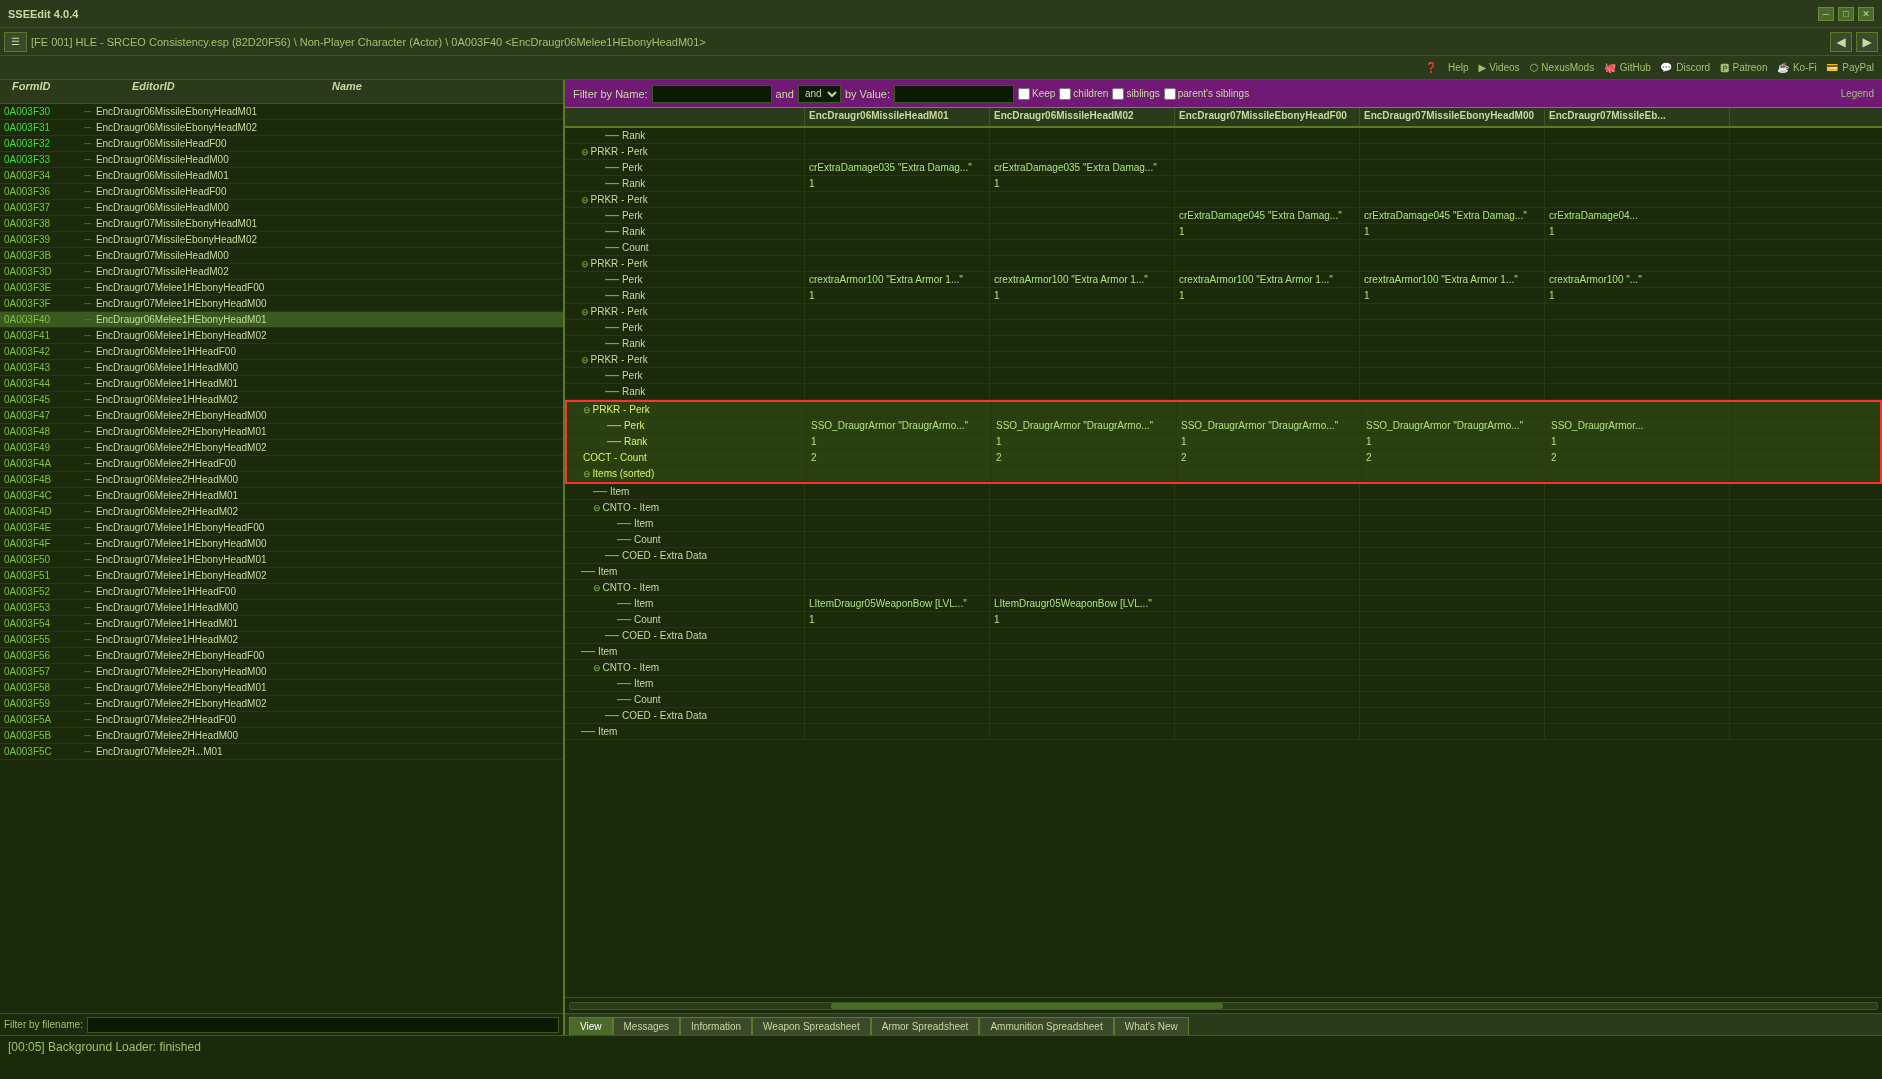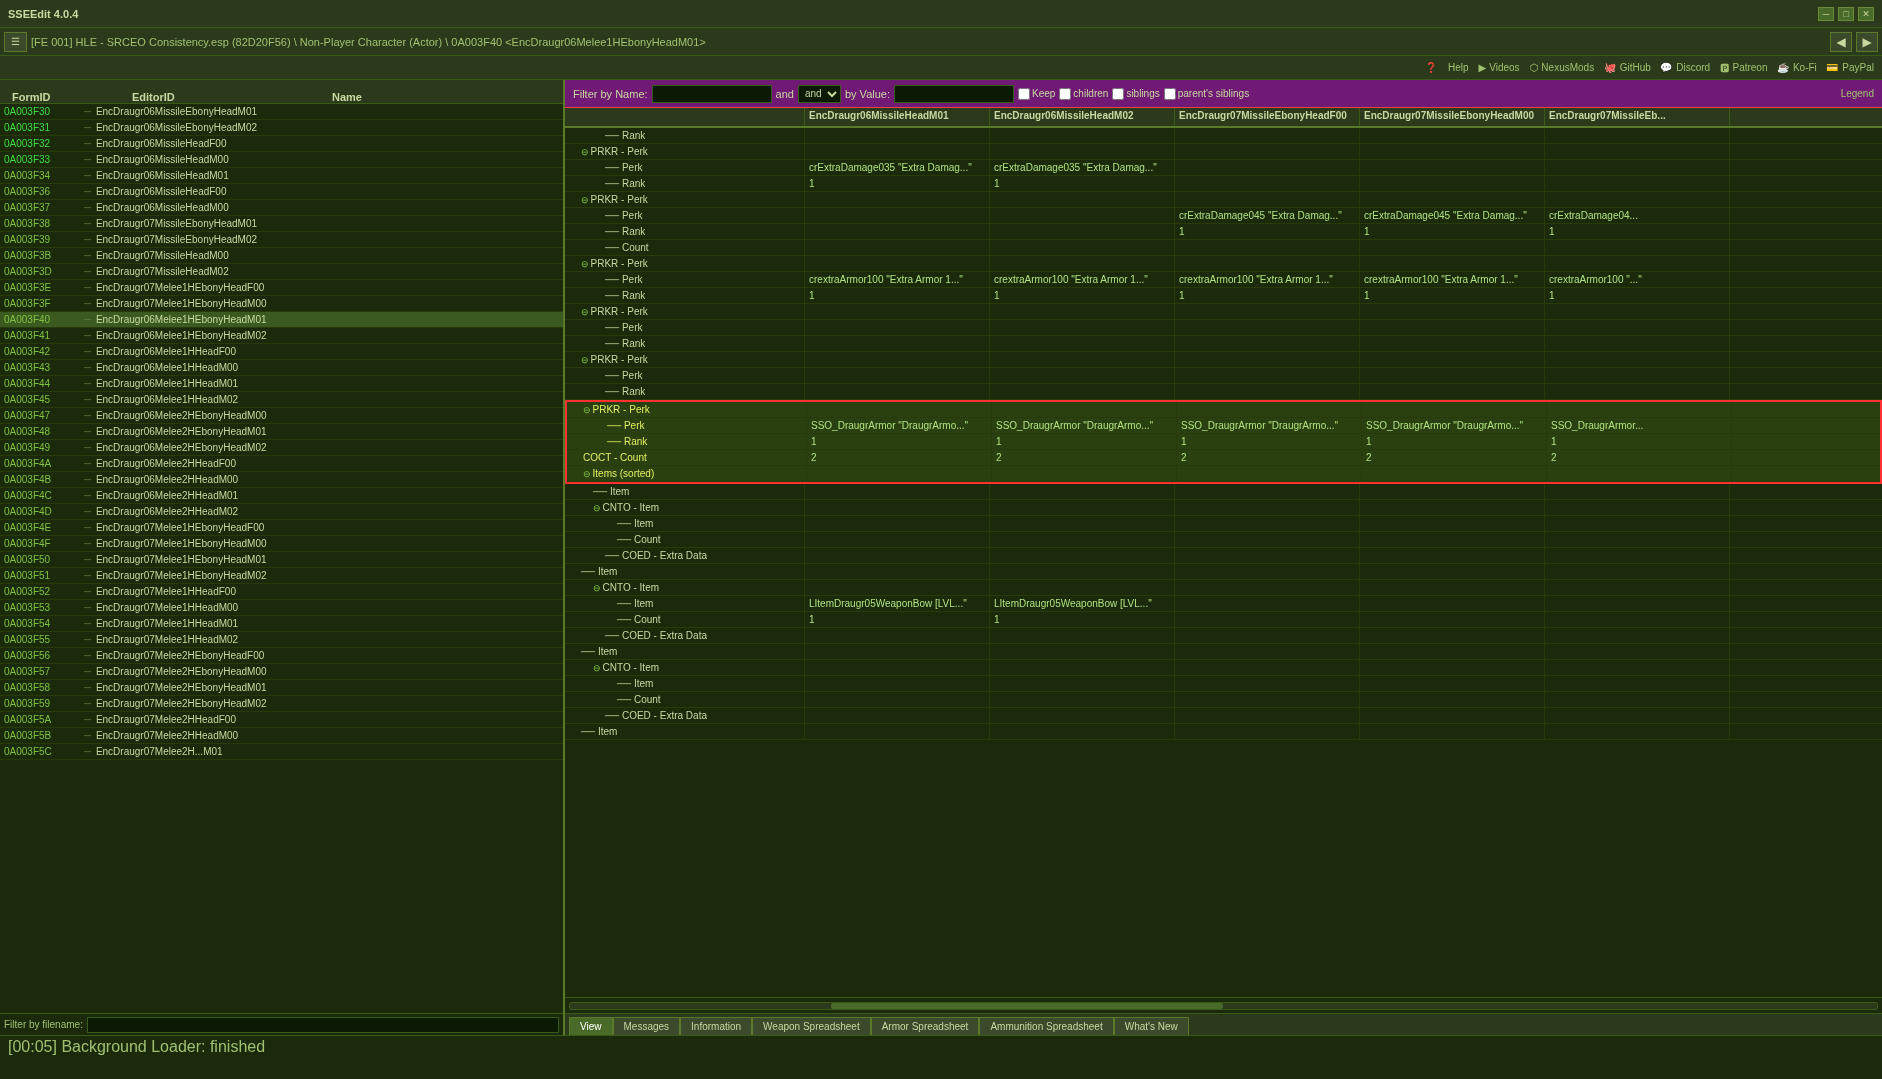--- a/index.html
+++ b/index.html
@@ -117,23 +117,24 @@
       display: flex;
       flex-direction: column;
       background: #1a2a0a;
     }
 
     
     #left-header {
       background: #2a3a1a;
       height: 24px;
       display: flex;
-      align-items: flex-end;
+      align-items: flex-start;
       border-bottom: 1px solid #3a5a1a;
       padding: 0 4px;
+      font-style: italic;
     }
     .col-header {
       color: #c8d8a0;
       font-size: 11px;
       font-weight: bold;
       padding: 0 8px;
       cursor: pointer;
     }
     .col-header-form { width: 120px; }
     .col-header-editor { width: 200px; }
@@ -358,21 +359,21 @@
     #status-bar {
       height: 22px;
       background: #1a2a0a;
       border-top: 1px solid #3a5a1a;
       display: flex;
       align-items: center;
       padding: 0 8px;
     }
     .status-text {
       color: #a0c070;
-      font-size: 16px;
+      font-size: 12px;
     }
 
     
     ::-webkit-scrollbar { width: 8px; height: 8px; }
     ::-webkit-scrollbar-track { background: #1a2a0a; }
     ::-webkit-scrollbar-thumb { background: #4a6a2a; border-radius: 2px; }
 
     
     #right-scroll-x {
       height: 16px;

